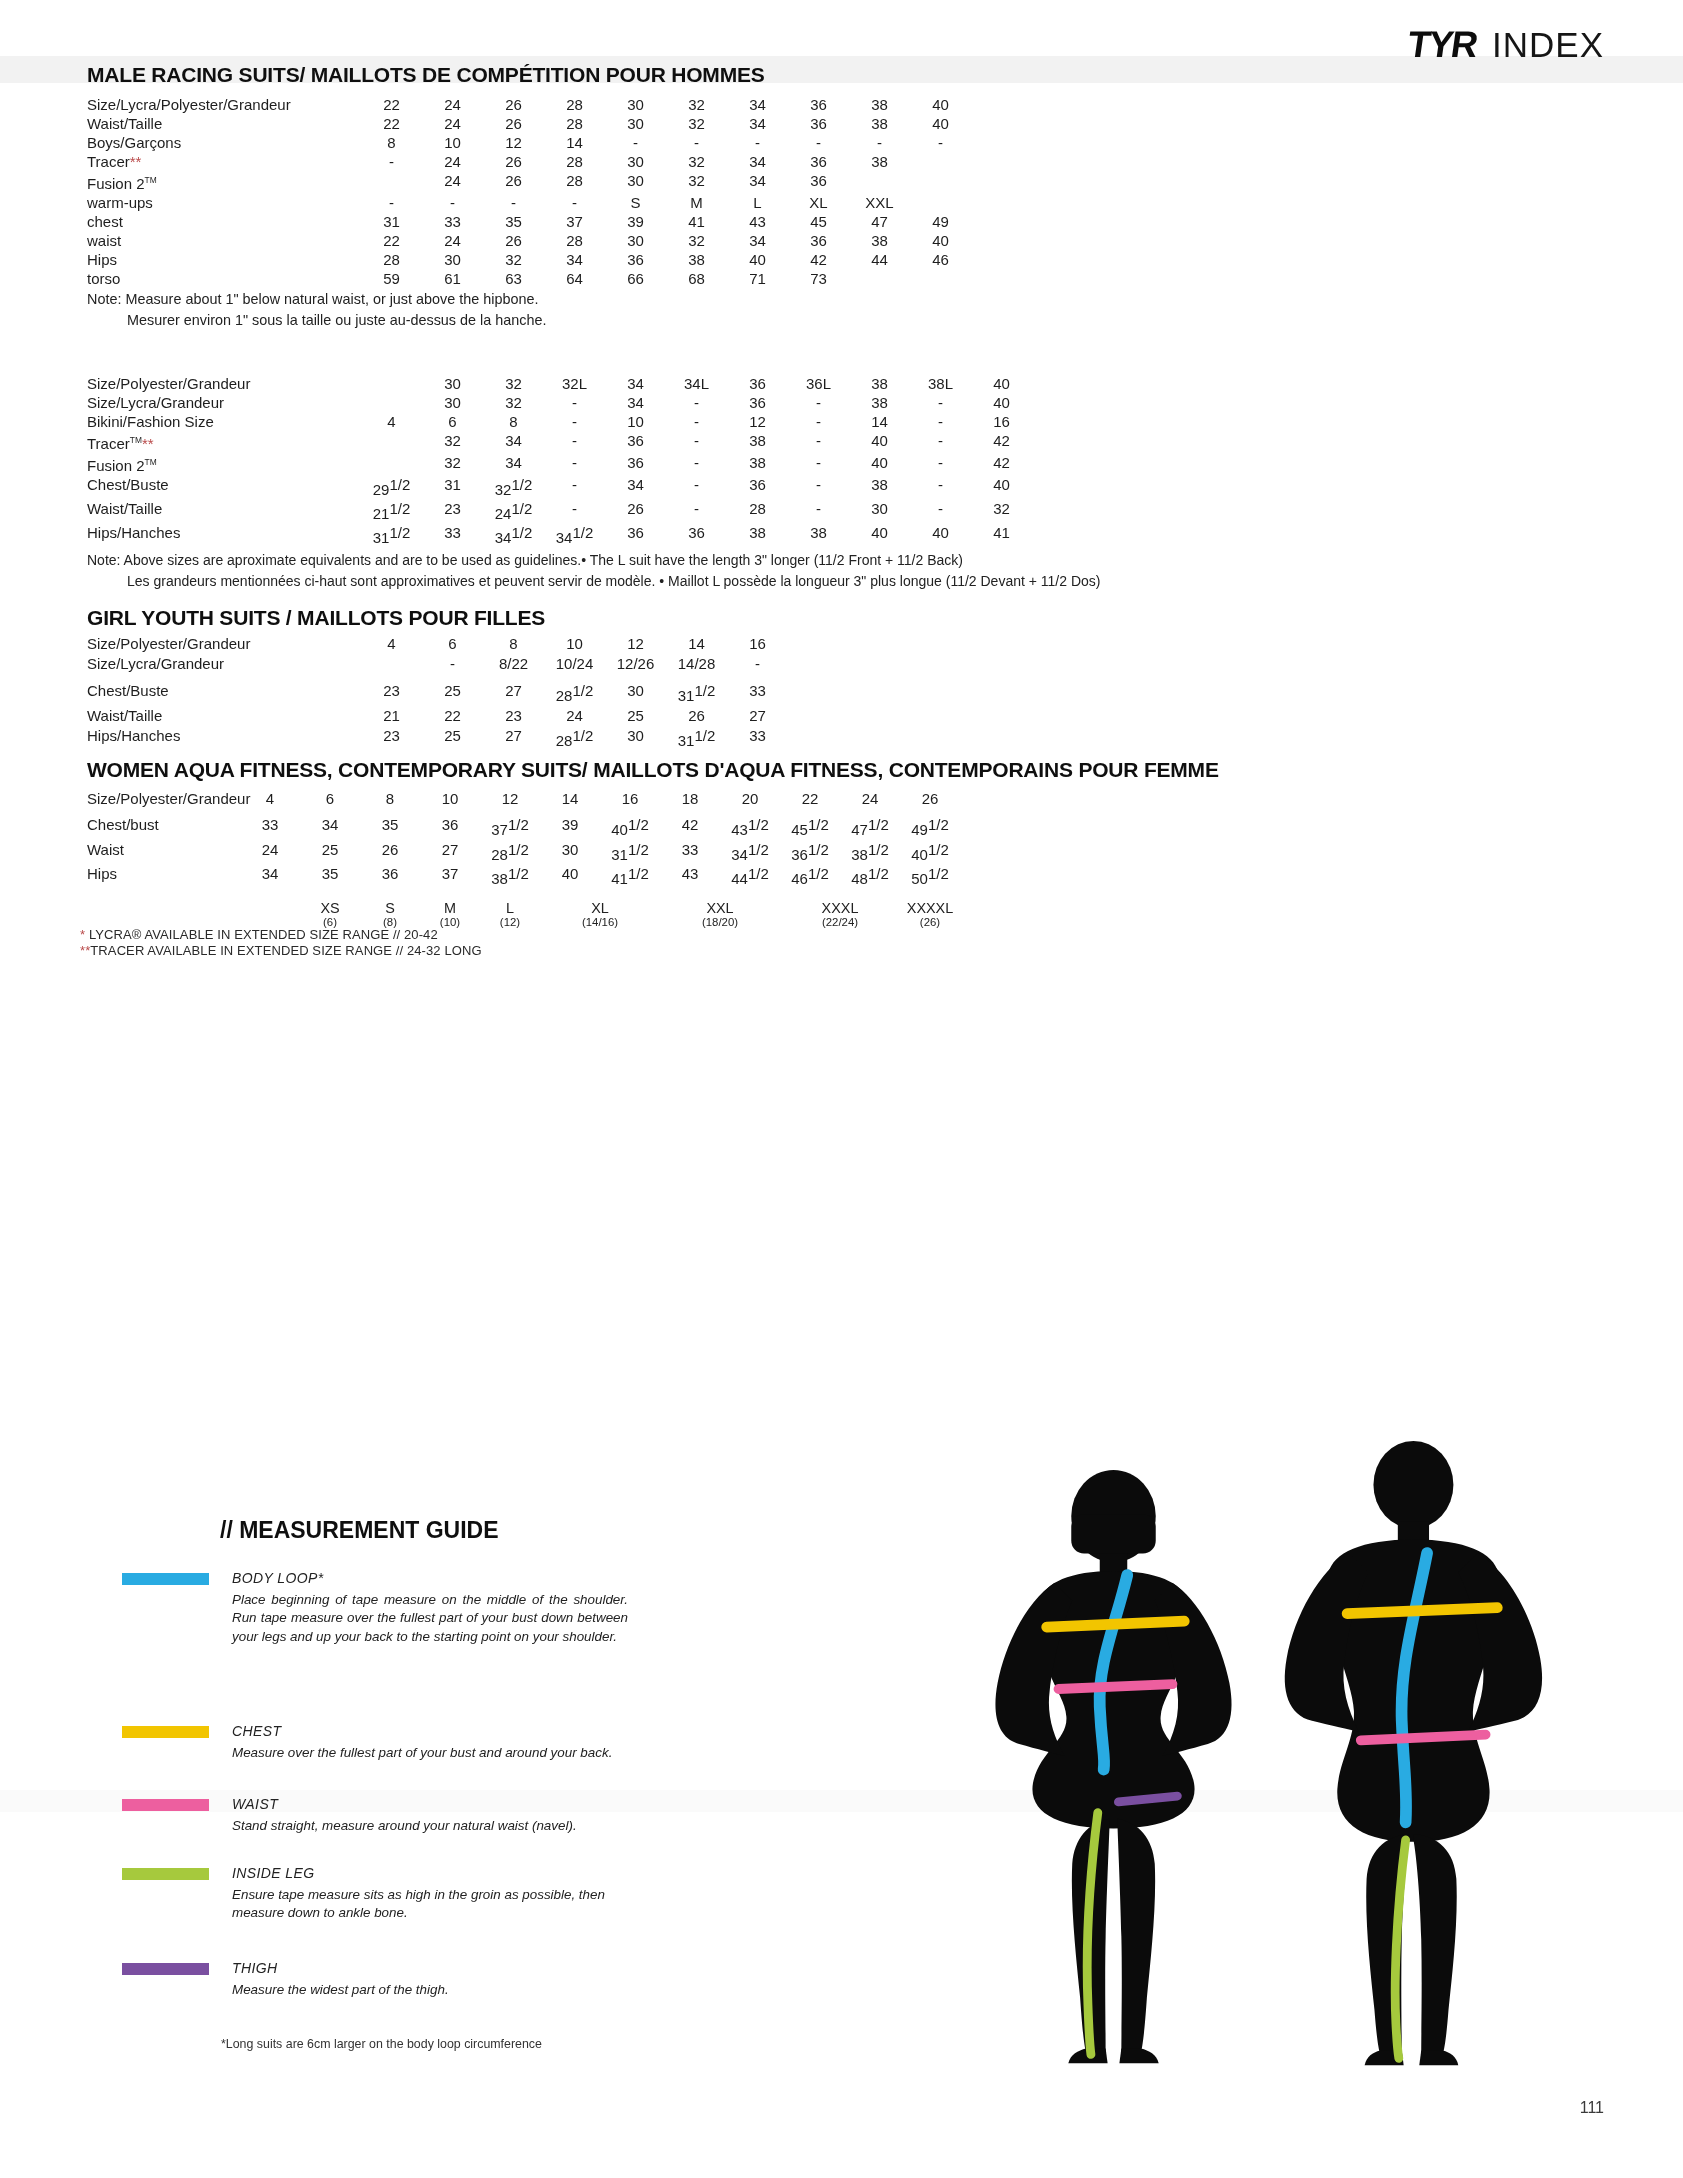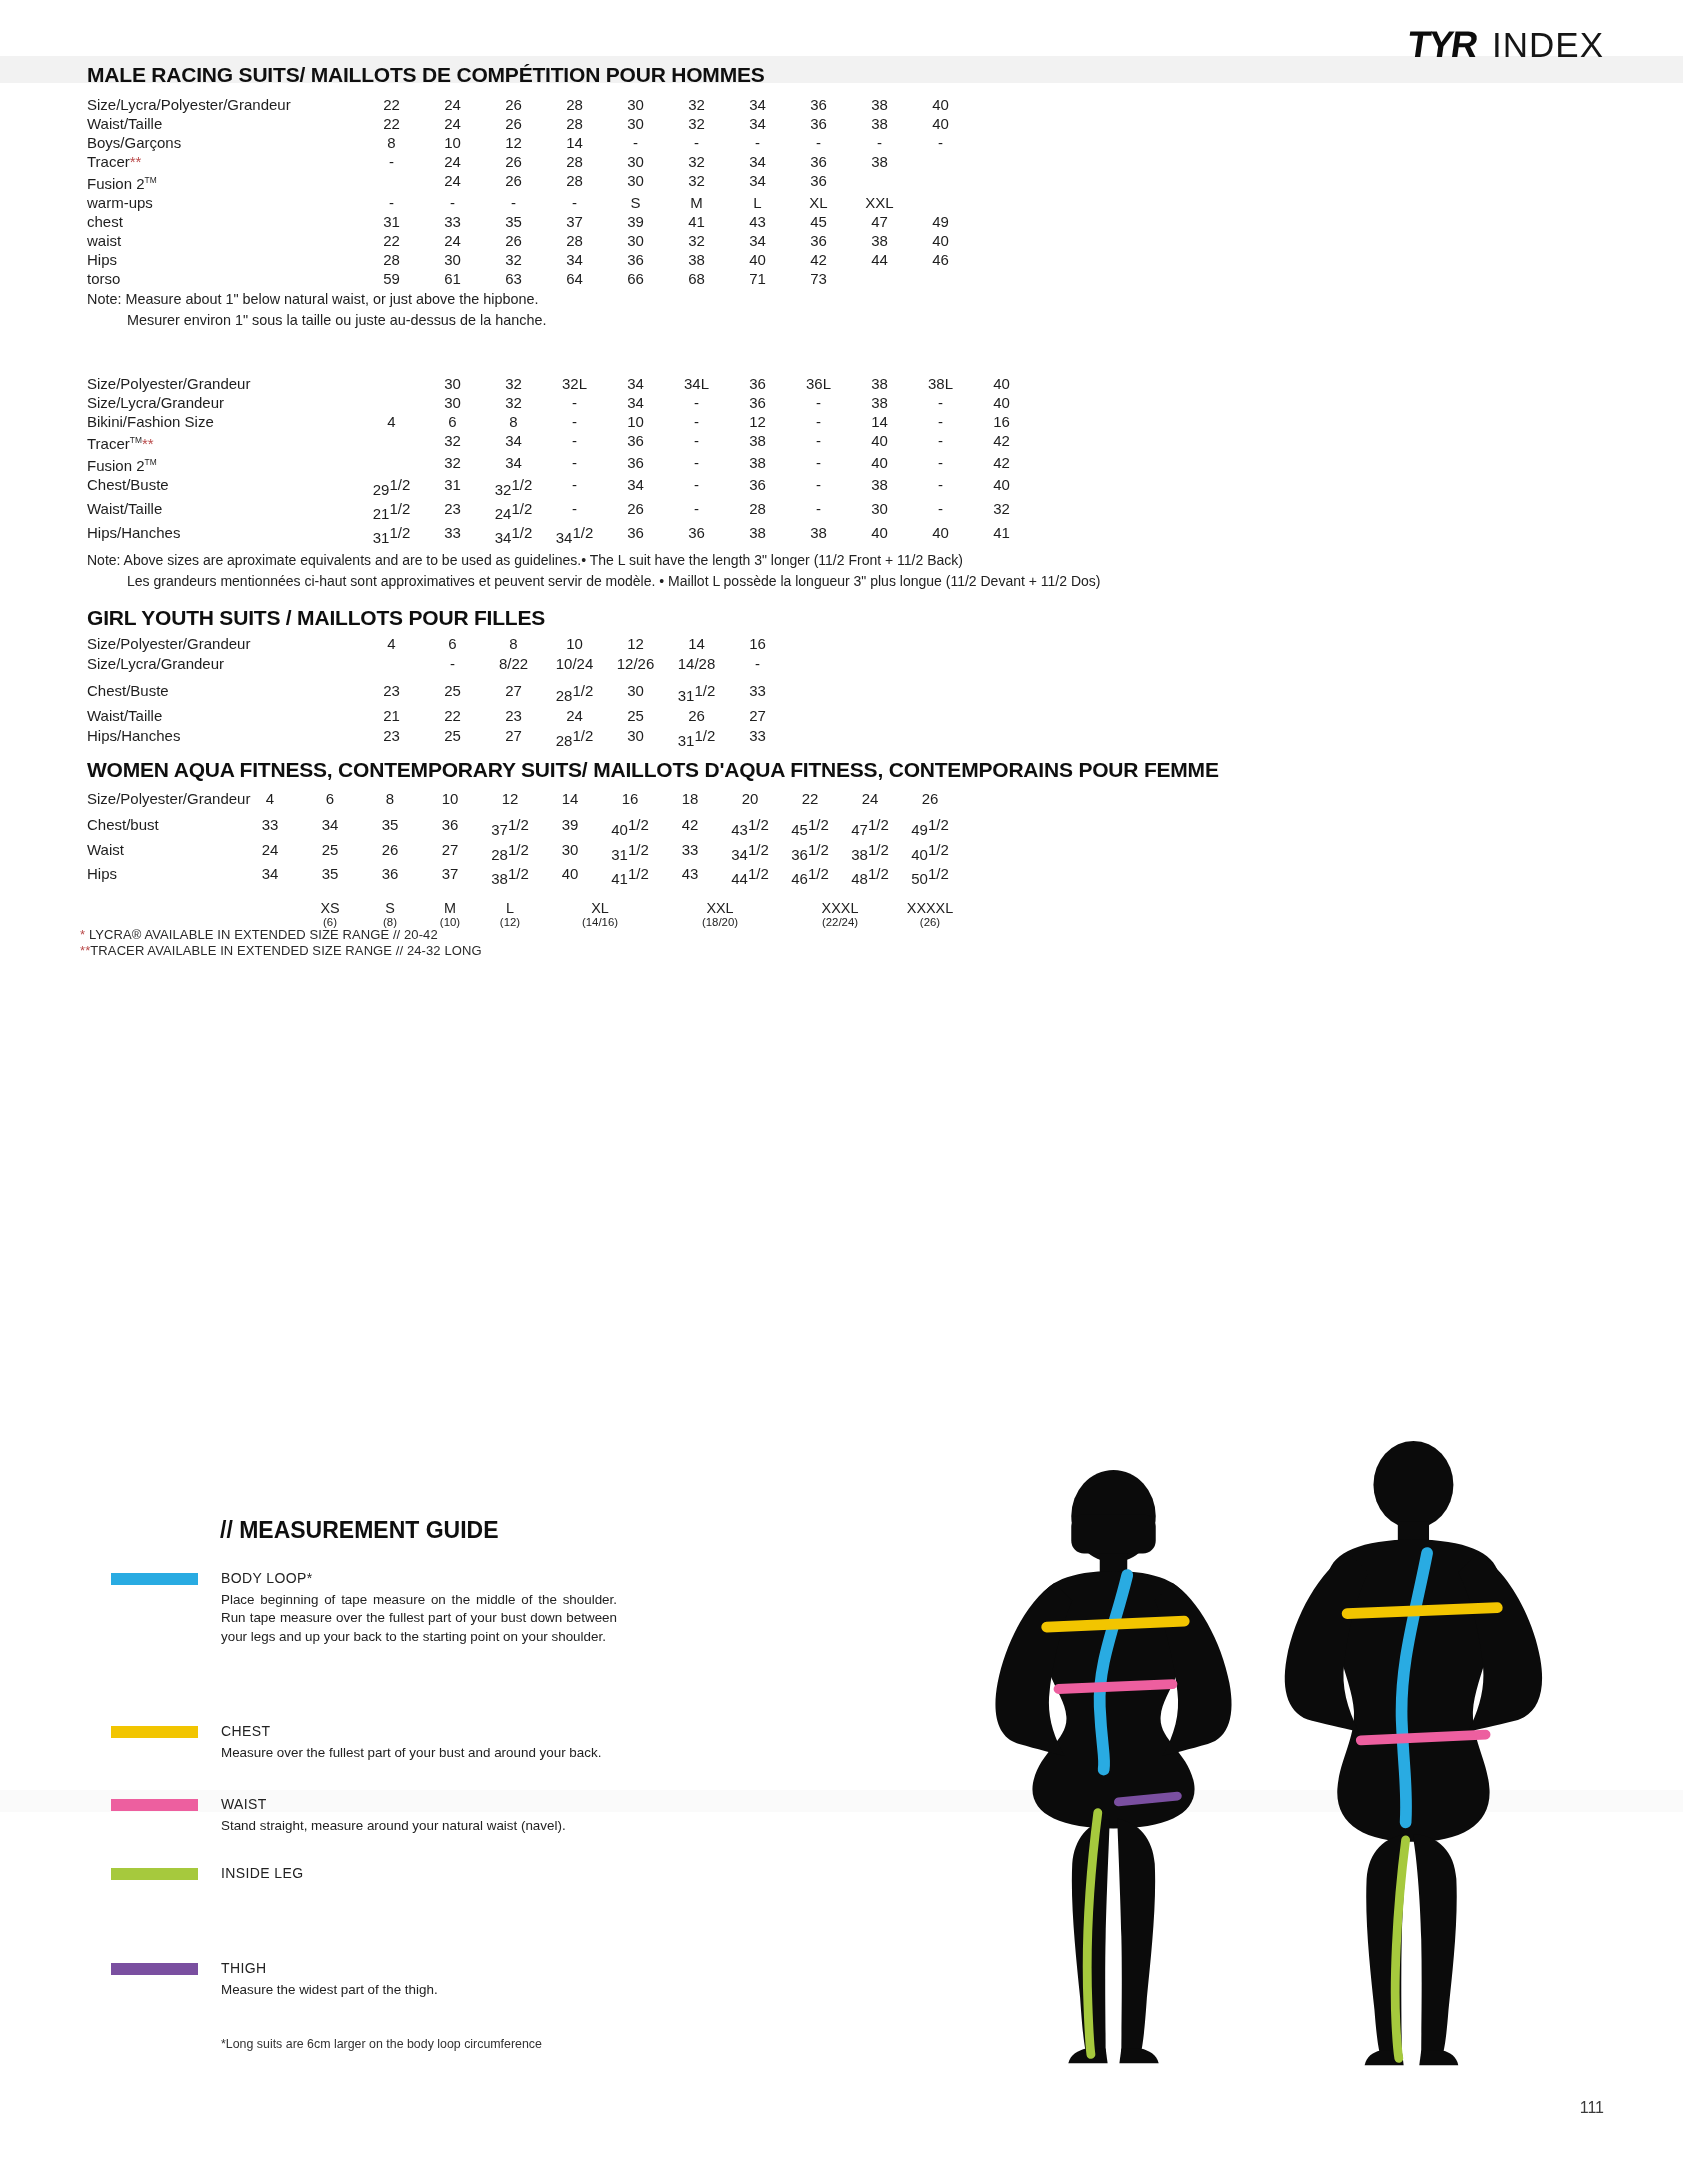--- a/index.html
+++ b/index.html
@@ -39,21 +39,21 @@
   .note{position:absolute;left:87px;font-size:14.4px;line-height:21px;color:#222;white-space:nowrap;}
   #note-male{top:289px;}
   #note-female{top:550px;font-size:14px;}
   .note .l2{margin-left:40px;}
 
   
   .footnotes{position:absolute;left:80px;top:927px;font-size:13px;line-height:16.3px;color:#2a2a2a;letter-spacing:0.1px;}
 
   
   .gtitle{position:absolute;left:220px;top:1517px;font-size:23px;font-weight:bold;color:#0f0f0f;}
-  .gitem{position:absolute;left:111px;width:554px;}
+  .gitem{position:absolute;left:122px;width:554px;font-style:italic;}
   .g0{top:1570px;} .g1{top:1723px;} .g2{top:1796px;} .g3{top:1865px;} .g4{top:1960px;}
   .gbar{position:absolute;left:0;top:3px;width:87px;height:12px;}
   .gname{margin-left:110px;font-size:14px;letter-spacing:0.4px;color:#222;}
   .gdesc{margin-left:110px;margin-top:5px;font-size:13.4px;line-height:18.3px;color:#222;width:455px;}
   .g0 .gdesc{width:396px;text-align:justify;}
   .g3 .gdesc{width:424px;}
   .gfoot{position:absolute;left:221px;top:2037px;font-size:12.4px;color:#333;}
 
   
   .sil{position:absolute;}
@@ -445,20 +445,21 @@
     <div class="gdesc">Measure over the fullest part of your bust and around your back.</div>
   </div>
   <div class="gitem g2">
     <span class="gbar" style="background-color: rgb(237, 95, 159);"></span>
     <div class="gname">WAIST</div>
     <div class="gdesc">Stand straight, measure around your natural waist (navel).</div>
   </div>
   <div class="gitem g3">
     <span class="gbar" style="background-color: rgb(166, 201, 61);"></span>
     <div class="gname">INSIDE LEG</div>
+    <div class="gdesc">Ensure tape measure sits as high in the groin as possible, then measure down to ankle bone.</div>
   </div>
   <div class="gitem g4">
     <span class="gbar" style="background-color: rgb(122, 79, 160);"></span>
     <div class="gname">THIGH</div>
     <div class="gdesc">Measure the widest part of the thigh.</div>
   </div>
 
   <div class="gfoot">*Long suits are 6cm larger on the body loop circumference</div>
 
   <svg id="sil-female" class="sil" width="297" height="609" viewBox="0 0 300 620">

